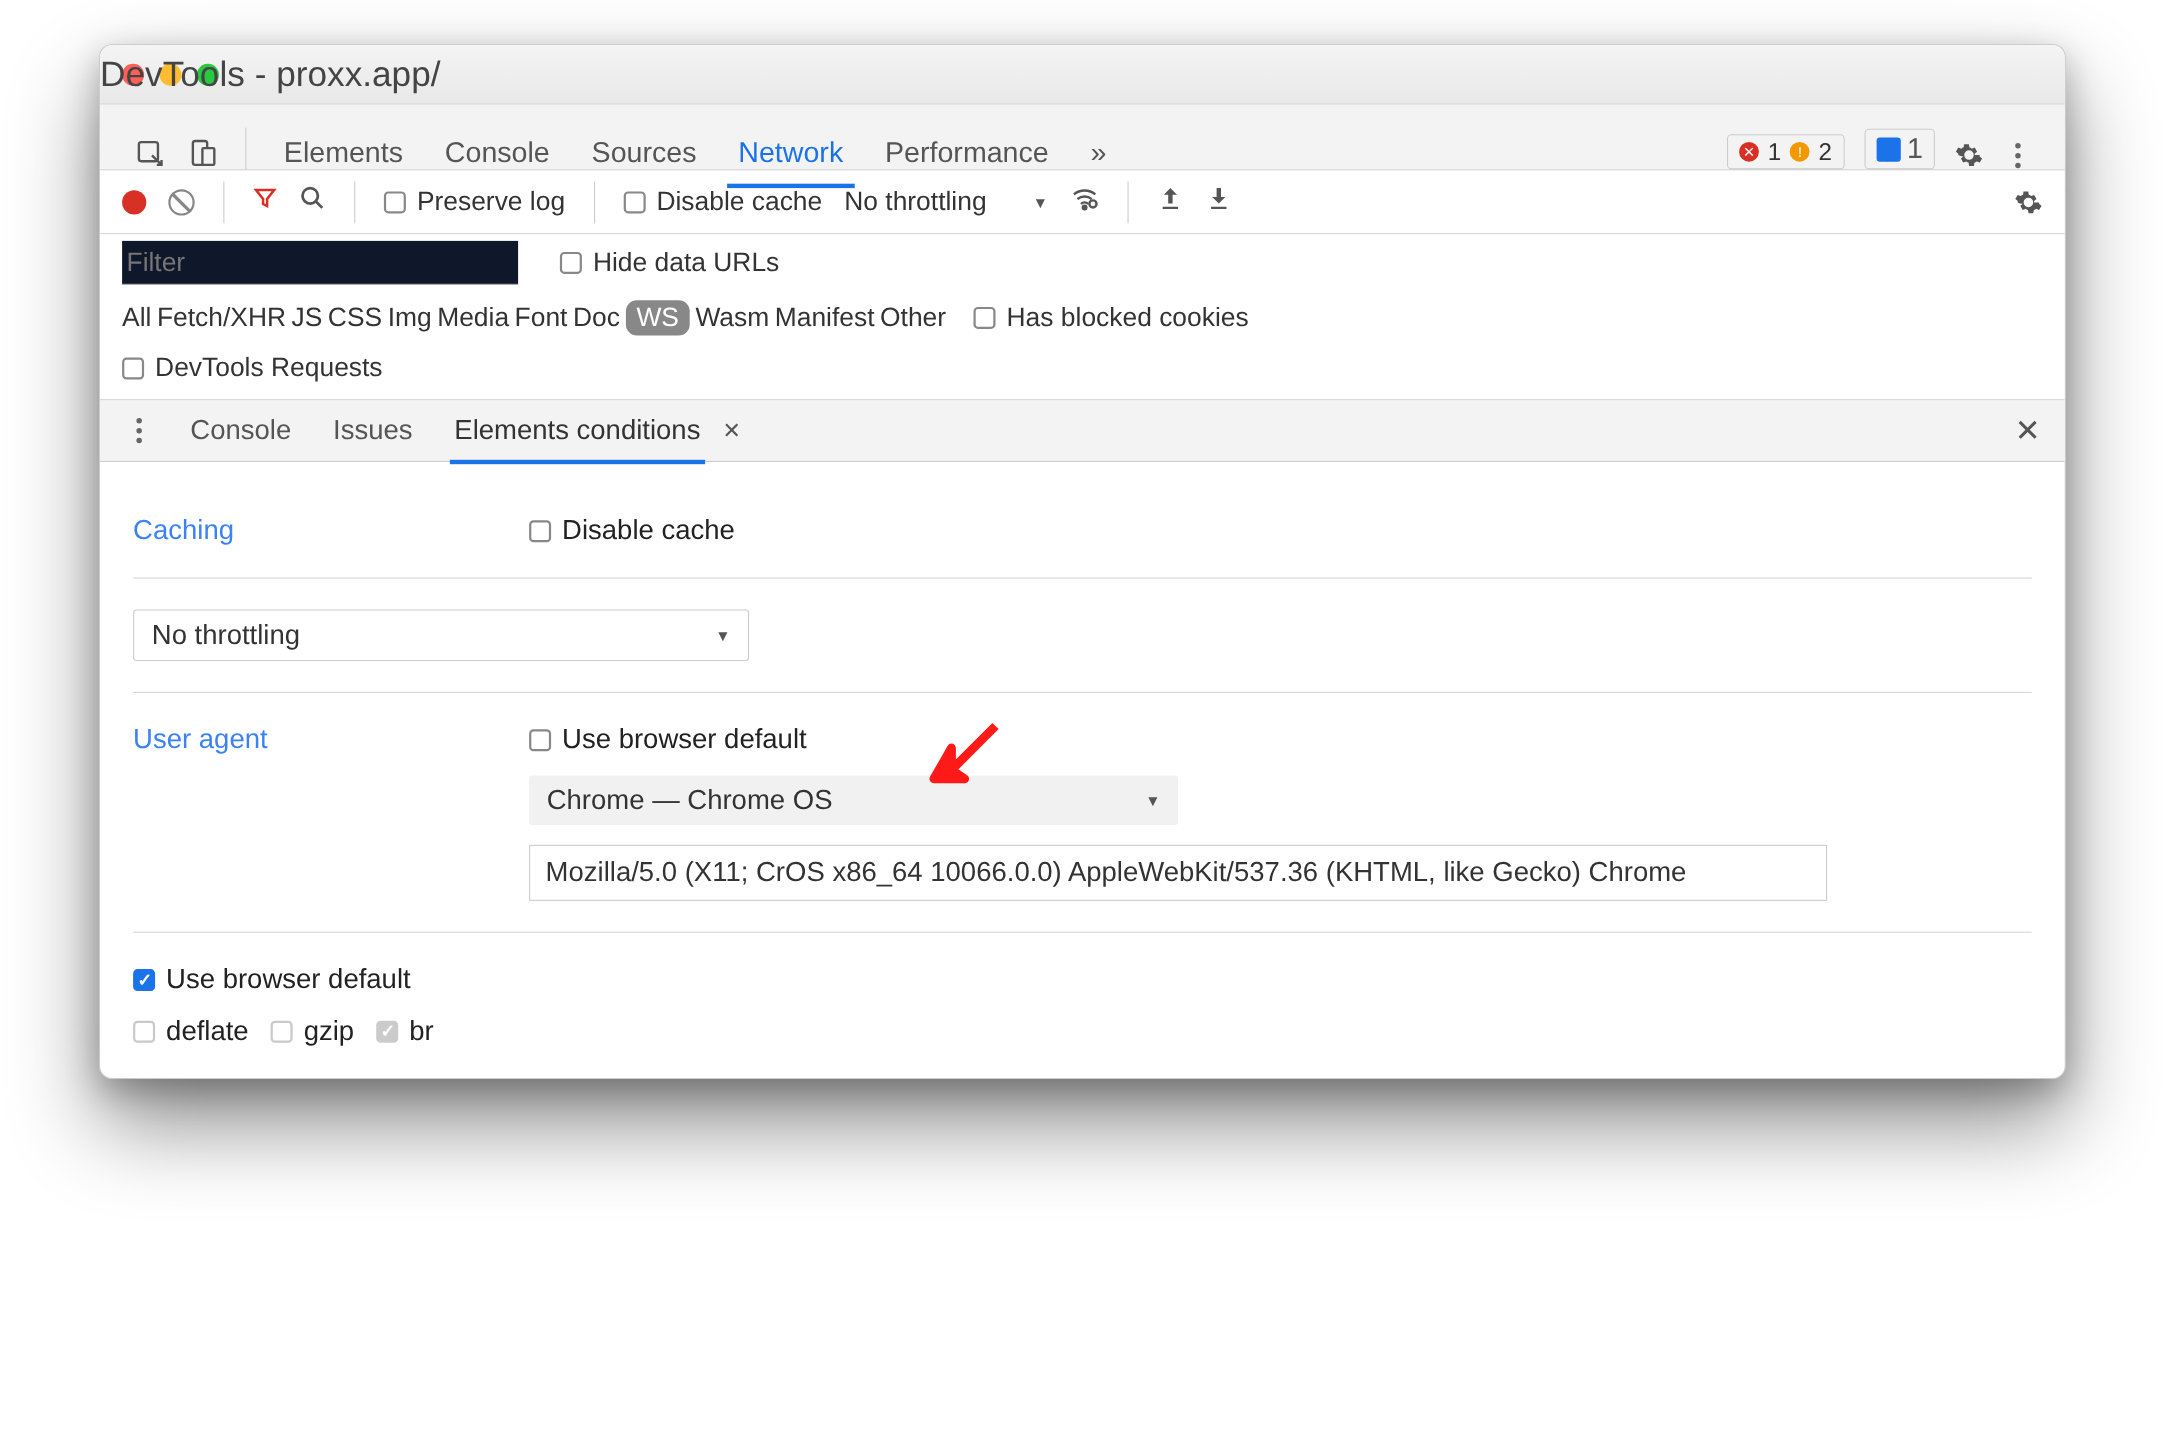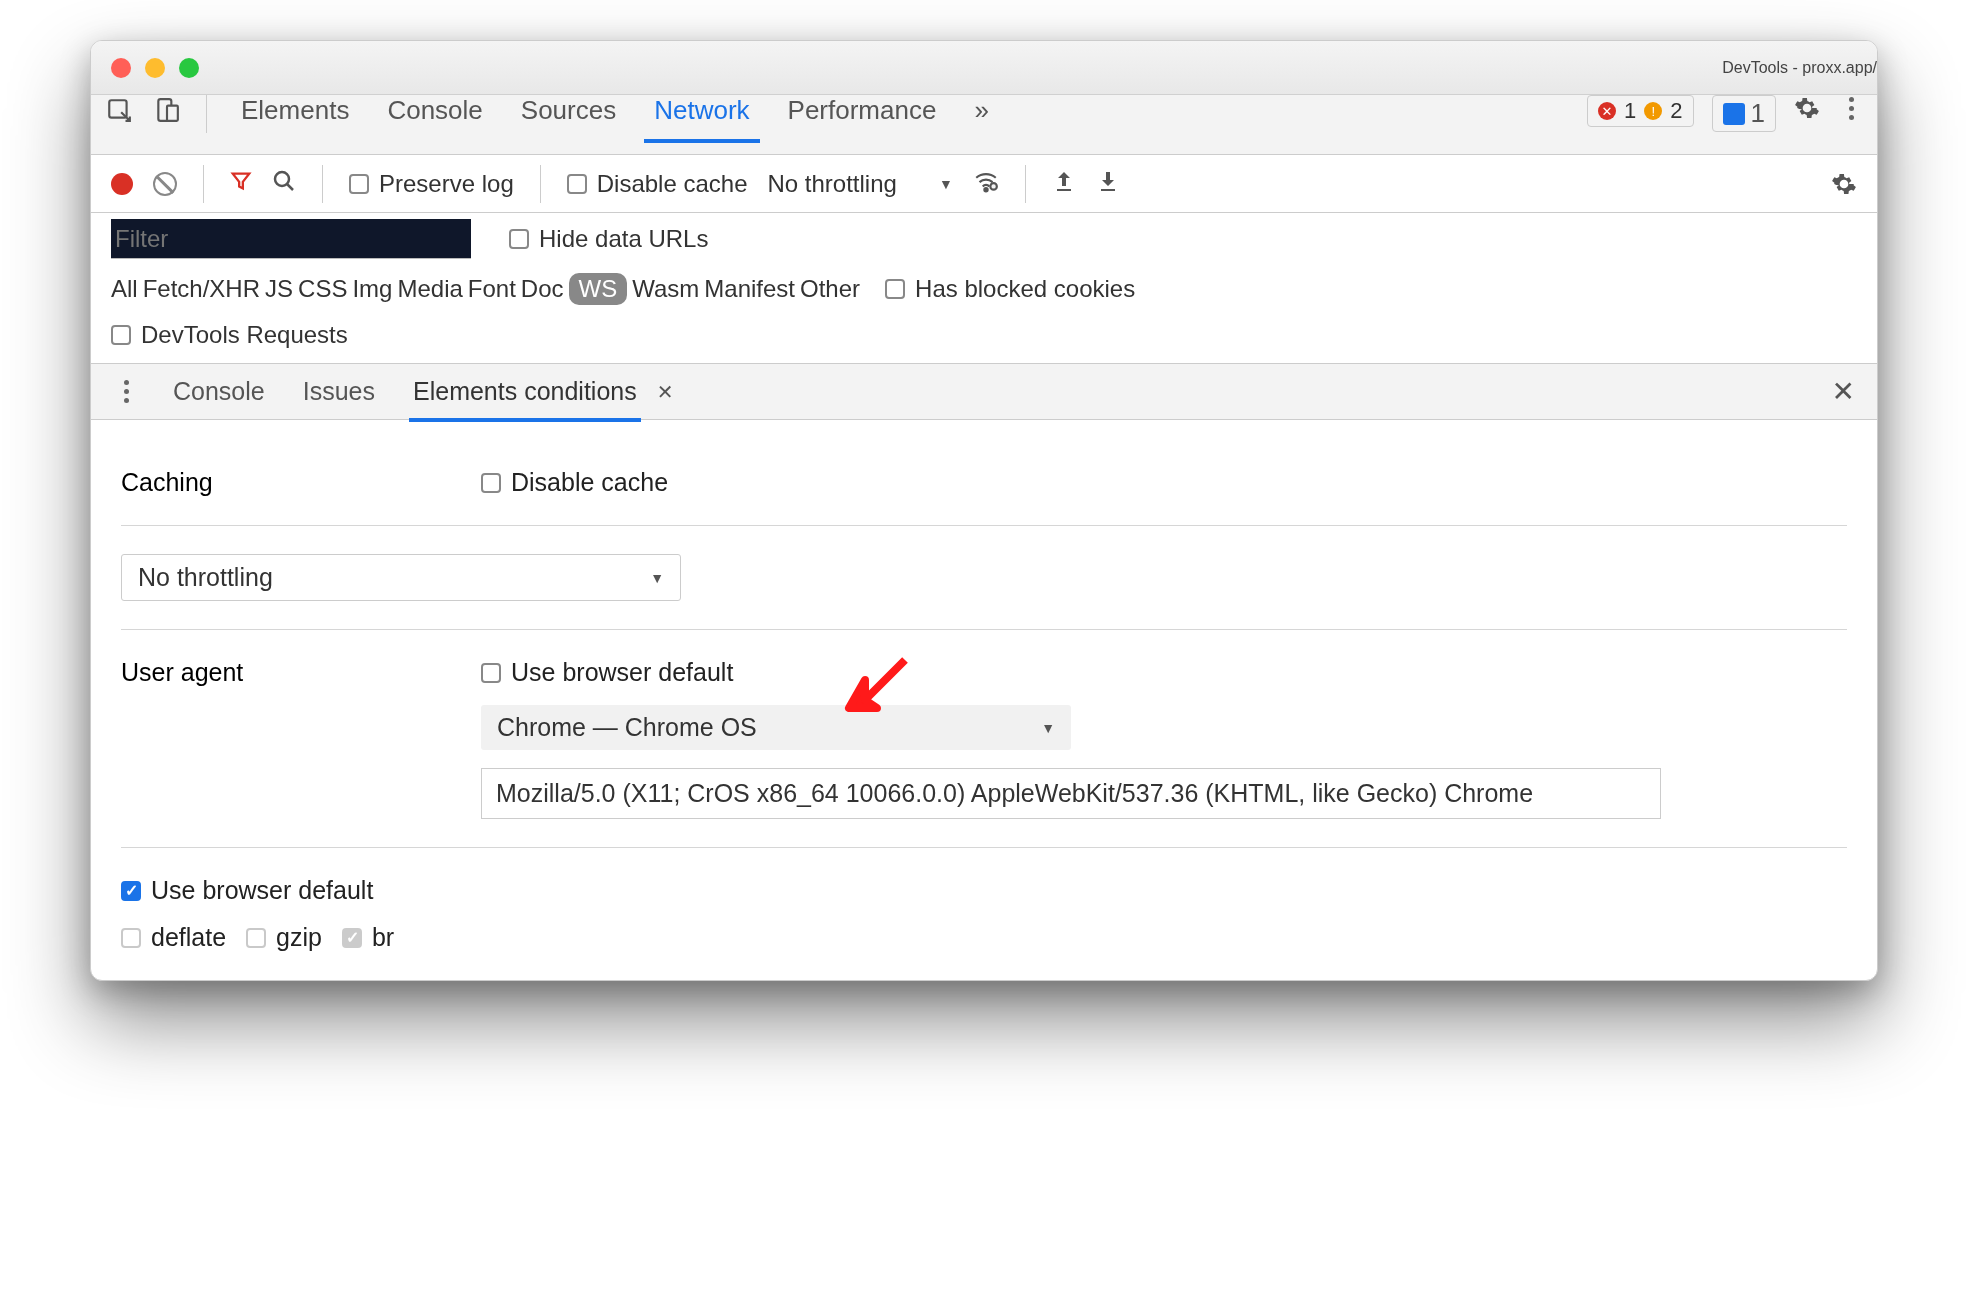--- a/index.html
+++ b/index.html
@@ -25,29 +25,29 @@
     height: 54px;
     background: linear-gradient(#f4f4f4,#e8e8e8);
     border-bottom: 1px solid #d0d0d0;
     display: flex;
     align-items: center;
     position: relative;
   }
   .traffic { display:flex; gap:14px; margin-left:20px;}
   .tlight { width:20px; height:20px; border-radius:50%; }
   .tlight.red{background:#ff5f57;} .tlight.yellow{background:#febc2e;} .tlight.green{background:#28c840;}
-  .titlebar .title { position:absolute; left:0; right:0; text-align:right; font-size:16px; color:#444; font-weight:500;}
+  .titlebar .title { position:absolute; left:0; right:0; text-align:left; font-size:32px; color:#444; font-weight:500;}
   
   .main-tabs {
     height: 60px;
     background: #f3f3f3;
     border-bottom: 1px solid #ccc;
     display:flex;
-    align-items:flex-start;
-    padding: 0 13px;
+    align-items:flex-end;
+    padding: 0 30px;
     gap: 18px;
     font-size: 26px;
     color:#555;
   }
   .mt-icon { width:30px; height:30px; display:flex; align-items:center;justify-content:center;}
   .mt-sep { width:1px; background:#ccc; height:38px; margin:0 6px;}
   .main-tabs .tab { padding: 0 10px; cursor:pointer; color:#555;}
   .main-tabs .tab.active { color:#1a73e8; border-bottom:4px solid #1a73e8; padding-bottom:13px; margin-bottom:-17px;}
   .main-tabs .spacer{flex:1;}
   .badges { display:flex; align-items:center; gap:8px; border:1px solid #ccc;border-radius:4px; padding:2px 10px;}
@@ -100,21 +100,21 @@
   .drawer-tabs .dtab.active{color:#333;border-bottom:4px solid #1a73e8;padding-bottom:12px;margin-bottom:-16px;}
   .drawer-tabs .dclose{font-size:20px;color:#555;margin-left:-14px;cursor:pointer;}
   .drawer-tabs .spacer{flex:1;}
   .drawer-close{font-size:28px;color:#555;cursor:pointer;}
   .kebab-v{display:flex;flex-direction:column;gap:4px;}
   .kebab-v i{width:5px;height:5px;background:#666;border-radius:50%;}
   
   .settings{padding:20px 30px 0 30px;font-size:25px;color:#222;}
   .srow{display:flex;align-items:flex-start;border-bottom:1px solid #d6d6d6;padding:28px 0;}
   .srow:last-child{border-bottom:none;}
-  .slabel{width:360px;color:#000000;}
+  .slabel{width:360px;color:#3b82f6;}
   .scontrols{flex:1;display:flex;flex-direction:column;gap:18px;align-items:flex-start;}
   .sel{display:flex;align-items:center;justify-content:space-between;border:1px solid #ccc;border-radius:3px;padding:8px 16px;font-size:25px;color:#333;background:#fff;cursor:pointer;}
   .sel.throttle{width:560px;}
   .sel.uagent{width:590px;border:none;background:#f1f1f1;}
   .sel .caret{font-size:14px;color:#555;}
   .uainput{width:1180px;border:1px solid #ccc;padding:10px 14px;font-size:25px;color:#333;font-family:inherit;}
   .encodings{display:flex;align-items:center;gap:20px;flex-wrap:wrap;}
   
   .red-arrow{
     position:absolute;

